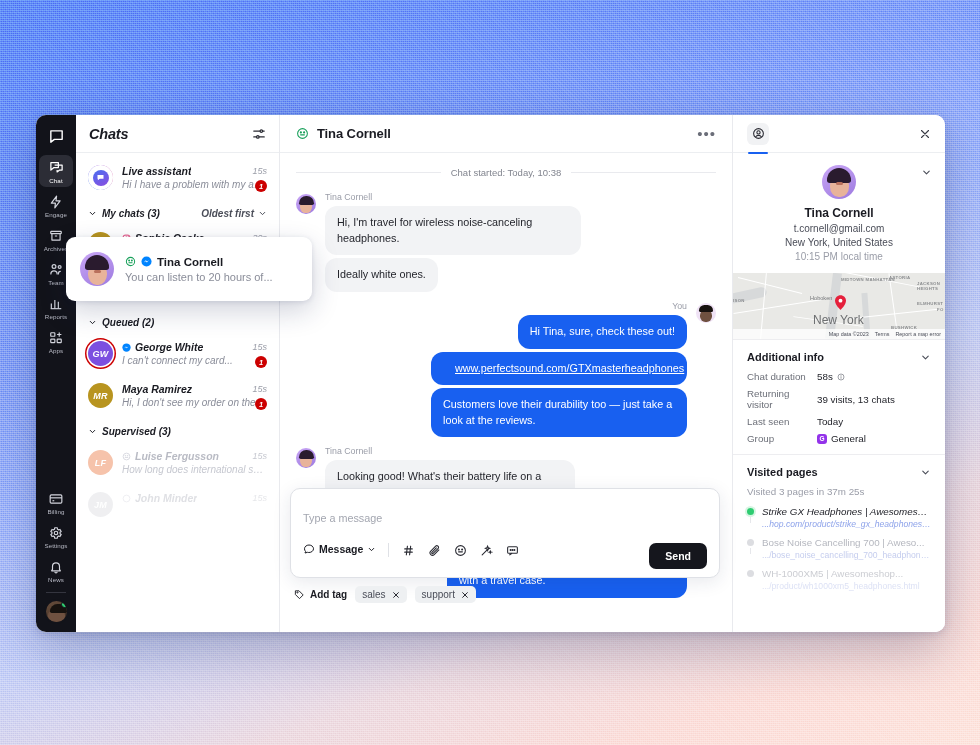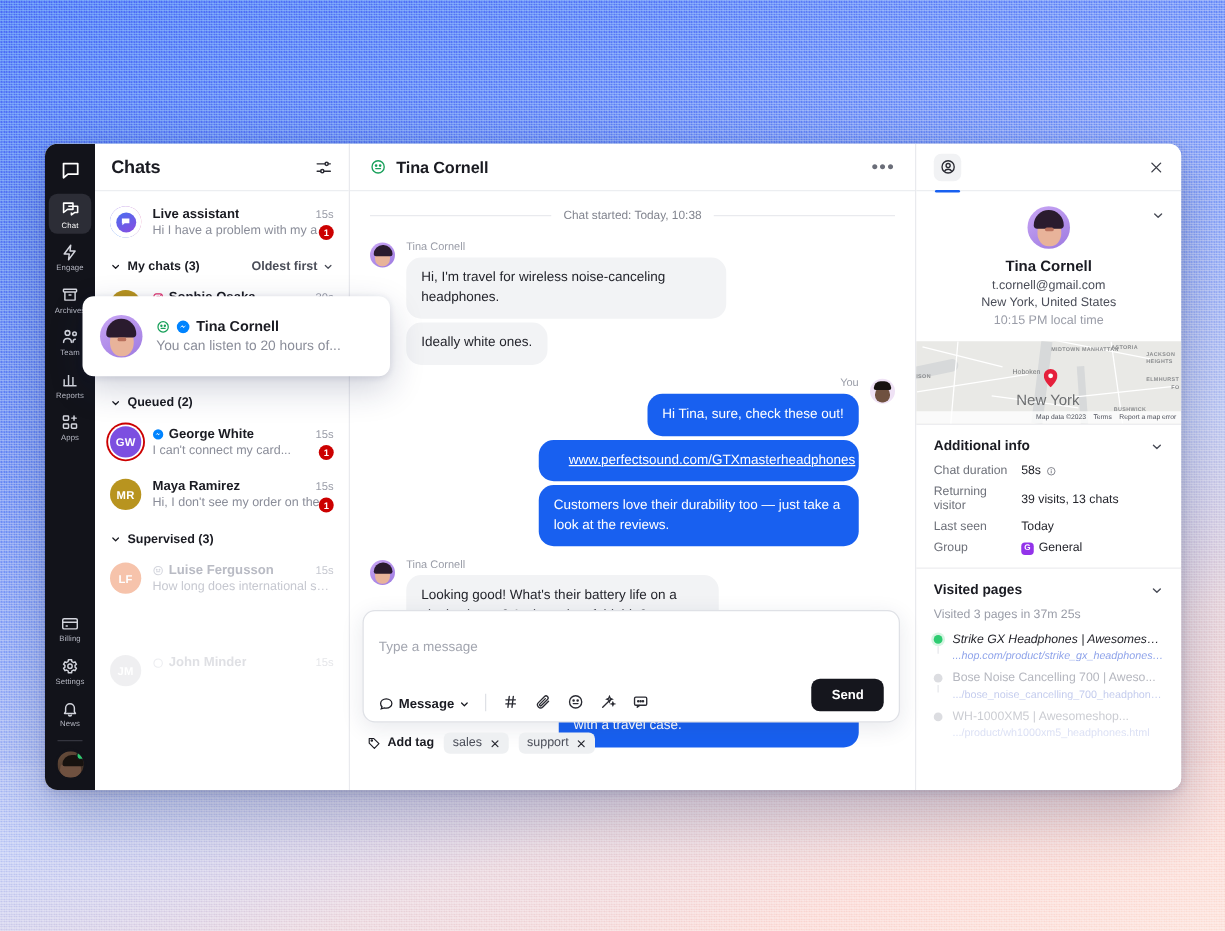--- a/index.html
+++ b/index.html
@@ -63,21 +63,21 @@
     width: 25px; height: 25px; border-radius: 50%; position: relative;
     background: linear-gradient(150deg,#6a4f3d,#3a2b22);
     border: 2px solid #12131a; overflow:hidden;
     display:flex; align-items:flex-end; justify-content:center;
   }
   .rail-avatar .face { width:17px;height:15px;border-radius:50% 50% 45% 45%; background:#6f5140; margin-bottom:-1px;}
   .rail-avatar .hair { position:absolute; top:3px; left:4px; width:17px;height:9px;border-radius:9px 9px 2px 2px; background:#17120f;}
   .rail-dot { position:absolute; right:-1px; top:0px; width:7px;height:7px;border-radius:50%;background:#2ecc71;border:1.5px solid #12131a;}
 
   
-  .list { width: 204px; flex: 0 0 204px; border-right: 1px solid #e9eaee; display:flex; flex-direction:column; background:#fff; }
+  .list { width: 204px; flex: 0 0 204px; border-right: 1px solid #e9eaee; display:flex; flex-direction:column; background:#fff;font-style:italic; }
   .list-head { height: 38px; display:flex; align-items:center; justify-content:space-between; padding: 0 13px; border-bottom: 1px solid #eceef1; }
   .list-title { font-size: 14.5px; font-weight: 700; color: #1a1b22; letter-spacing: -.2px; }
   .list-body { flex:1; overflow:hidden; padding-top: 4px; position: relative; }
 
   .chat-row { display:flex; gap:9px; padding: 8px 12px 9px; position: relative; cursor:pointer; }
   .av { width:25px;height:25px;border-radius:50%; flex:0 0 25px; position:relative; display:flex;align-items:center;justify-content:center;
         font-size:9px;font-weight:700;color:#fff; letter-spacing:.2px; overflow: visible;}
   .av.ring { box-shadow: 0 0 0 1.5px #fff, 0 0 0 3px var(--ring); }
   .av .inner { position:absolute; inset:0; border-radius:50%; display:flex;align-items:center;justify-content:center; overflow:hidden;}
   .row-main { flex:1; min-width:0; }
@@ -138,21 +138,21 @@
     background:#fff; display:flex;align-items:center;justify-content:center; font-size:9px; box-shadow:0 1px 3px rgba(0,0,0,.2);}
 
   
   .composer-wrap { position:absolute; left:10px; right:12px; bottom:29px; }
   .composer {
     background:#fff; border:1px solid #dfe1e6; border-radius:10px; padding:10px 12px 8px;
     box-shadow: 0 4px 18px rgba(25,35,80,.10);
   }
   .composer input.ta { width:100%; border:0; outline:0; font-size:10.8px; color:#24252c; font-family:inherit; padding:0; height:38px; }
   .composer input.ta::placeholder { color:#a3a6b0; }
-  .ctools { display:flex; align-items:flex-end; gap:11px; margin-top:6px; }
+  .ctools { display:flex; align-items:flex-start; gap:11px; margin-top:6px; }
   .msgtype { display:flex; align-items:center; gap:4px; font-size:10.5px; font-weight:700; color:#1a1b22; cursor:pointer; }
   .cdiv { width:1px; height:14px; background:#dfe1e6; margin:0 1px; }
   .citem { width:15px;height:15px; display:flex;align-items:center;justify-content:center; cursor:pointer; color:#2a2b33;}
   .send {
     margin-left:auto; background:#15161d; color:#fff; border:0; border-radius:7px;
     font-size:10.5px; font-weight:700; padding:7px 16px; cursor:pointer; font-family:inherit;
   }
   .tags { display:flex; align-items:center; gap:8px; margin-top:8px; padding-left:4px; }
   .addtag { display:flex; align-items:center; gap:5px; font-size:10px; font-weight:700; color:#1a1b22; cursor:pointer;}
   .tag { background:#eef0f2; border-radius:5px; padding:3px 7px; font-size:10px; color:#4a4d58;
@@ -486,21 +486,21 @@
             </span>
             <span class="row-name muted">Luise Fergusson</span>
           </div>
           <div class="row-prev muted">How long does international ship...</div>
         </div>
         <div class="row-right">
           <div class="row-time muted">15s</div>
         </div>
       </div>
 
-      <div class="chat-row" style="opacity:.45;margin-top:32px;">
+      <div class="chat-row" style="opacity:.45;">
         <div class="av" style="background:#dcdde1;">JM</div>
         <div class="row-main">
           <div class="row-top">
             <span class="mini">
               <svg width="9" height="9" viewBox="0 0 24 24" fill="none" stroke="#d3d5dd" stroke-width="2.2">
                   <circle cx="12" cy="12" r="9"></circle>
                 </svg>
             </span>
             <span class="row-name muted">John Minder</span>
           </div>

